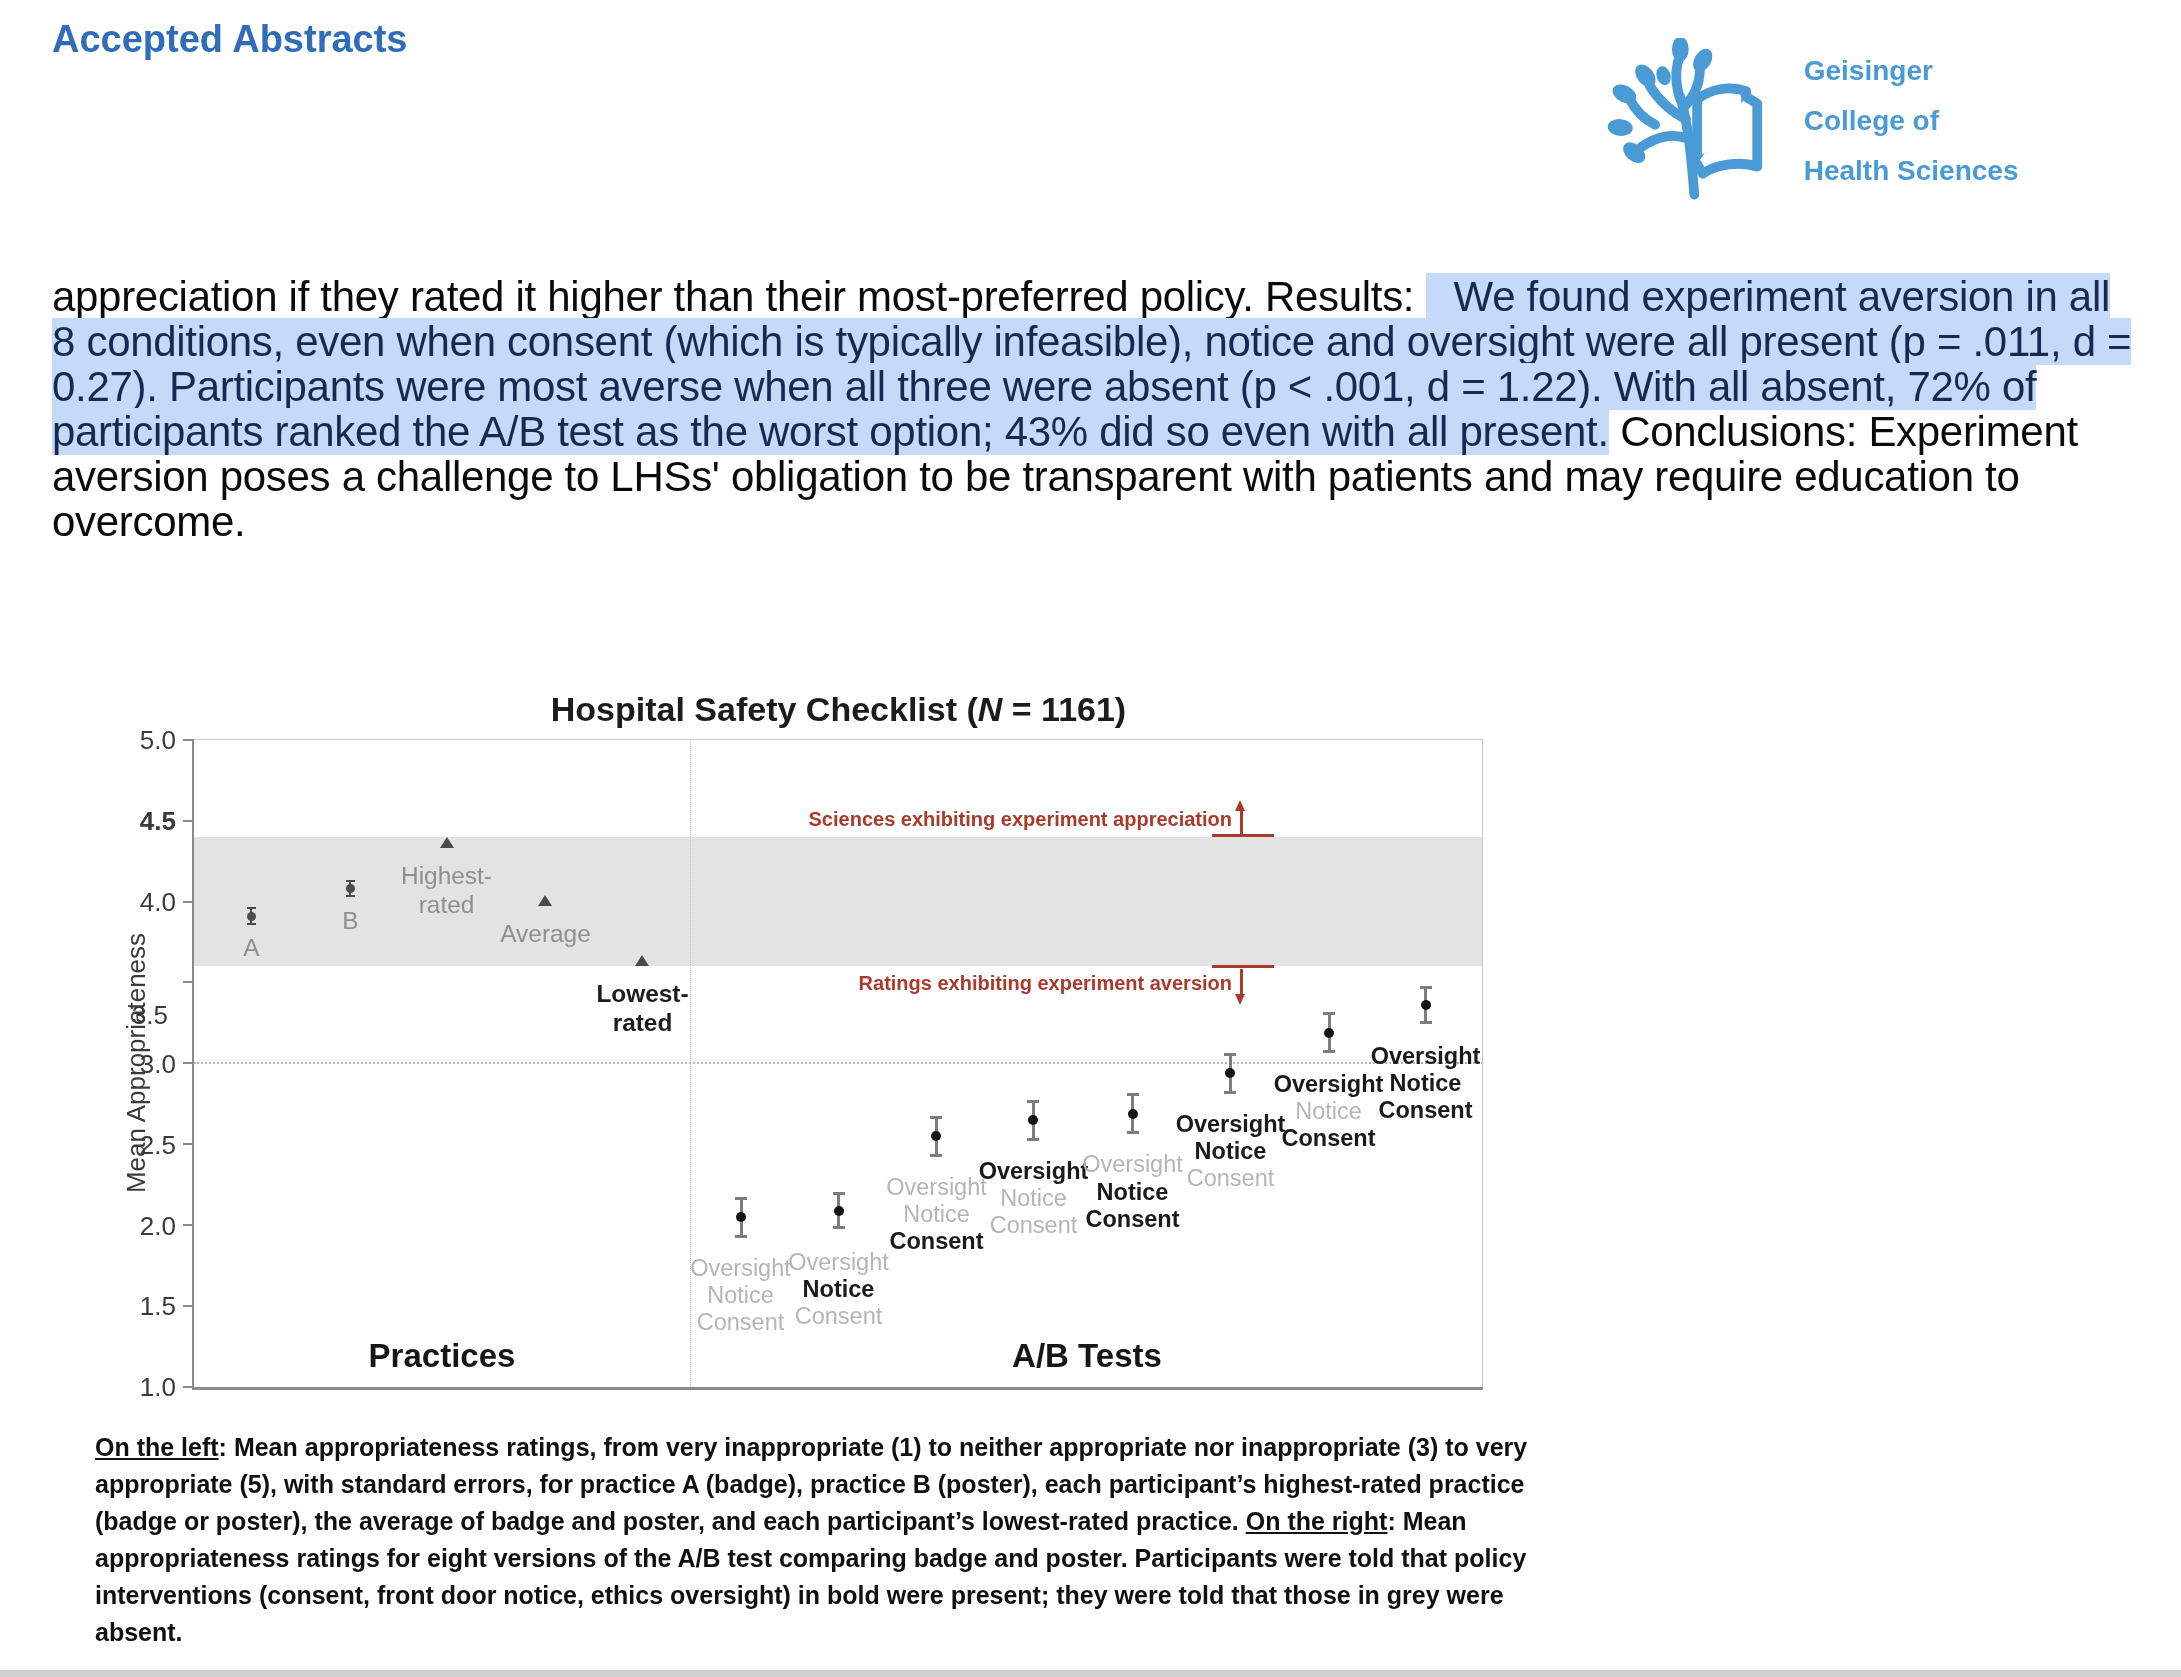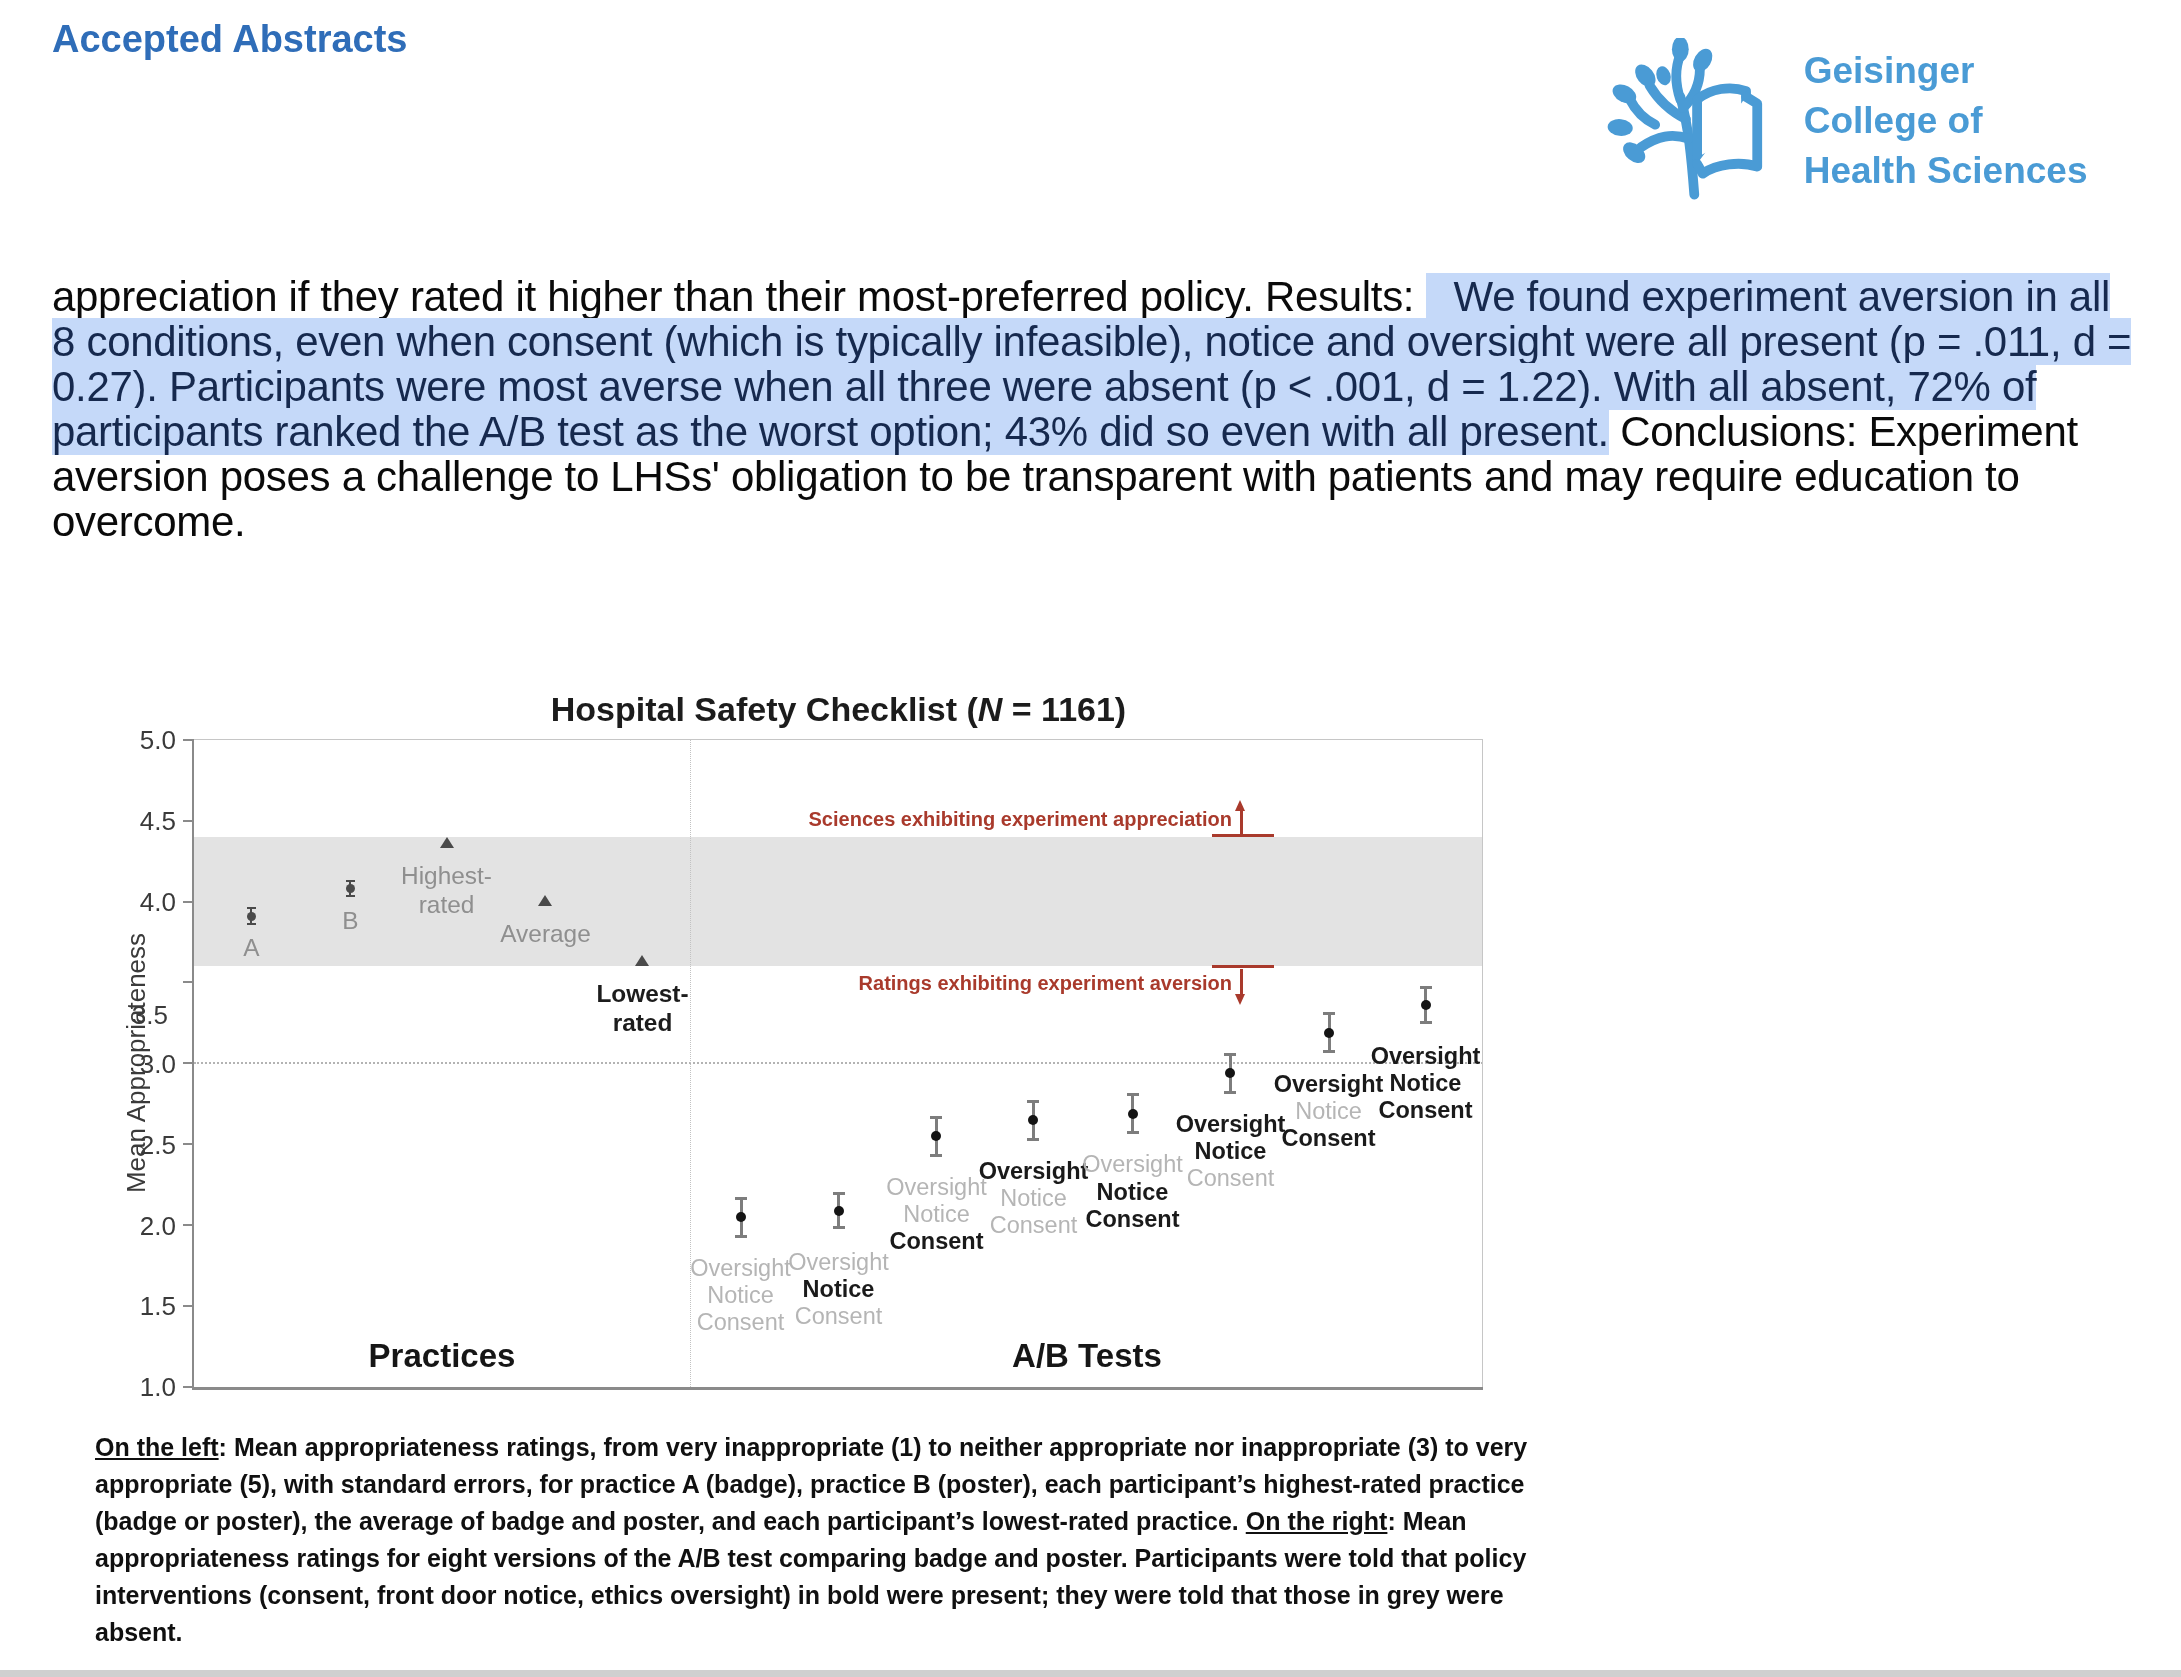--- a/index.html
+++ b/index.html
@@ -5,21 +5,21 @@
   html,body{margin:0;padding:0;}
   body{
     width:2182px;height:1677px;position:relative;overflow:hidden;
     background:#ffffff;color:#000;
     font-family:"Liberation Sans", sans-serif;
   }
   .abs{position:absolute;}
   .doc-title{position:absolute;left:52px;top:18px;font-size:38px;font-weight:700;color:#2f6db8;white-space:nowrap;}
   .logo{position:absolute;left:1606px;top:38px;display:flex;align-items:center;gap:12.7px;}
   .logo svg{width:185px;height:165px;display:block;}
-  .logo-text{font-size:37px;font-weight:600;line-height:50px;color:var(--logo-color,#4a9bd5);white-space:nowrap;}
+  .logo-text{font-size:28px;font-weight:600;line-height:50px;color:var(--logo-color,#4a9bd5);white-space:nowrap;}
   .abstract{position:absolute;left:52px;top:274px;width:2091px;font-size:42px;line-height:45px;color:#0a0a0a;letter-spacing:-0.3px;}
   .abstract .hl{background:var(--hl,#c5d9f9);color:#16294e;padding-left:28px;}
   .caption{position:absolute;left:95px;top:1429px;width:1464px;font-size:25px;line-height:37px;font-weight:600;color:#101010;}
   .caption .ul{text-decoration:underline;}
   .bottom-bar{position:absolute;left:0;top:1670px;width:2182px;height:7.2px;background:#d0d0d0;}
   
   #chart{position:absolute;left:0;top:0;width:2182px;height:1677px;}
   .chart-title{font-size:34px;font-weight:600;color:#1c1c1c;text-align:center;white-space:nowrap;}
   .tick-label{font-size:26px;color:#3a3a3a;text-align:right;white-space:nowrap;}
   .ylabel{font-size:26px;color:#3a3a3a;white-space:nowrap;transform:translate(-50%,-50%) rotate(-90deg);}
@@ -72,21 +72,21 @@
 <div id="chart">
     <div class="abs" style="left: 194px; top: 837px; width: 1289px; height: 129px; background: rgb(227, 227, 227);"></div>
     <div class="abs" style="left: 194px; top: 1062px; width: 1289px; height: 0px; border-top: 2.3px dotted rgb(179, 179, 179);"></div>
     <div class="abs" style="left: 690px; top: 740px; height: 647px; width: 0px; border-left: 1.8px dotted rgb(194, 194, 194);"></div>
     <div class="abs" style="left: 192px; top: 739px; width: 2.3px; height: 650px; background: rgb(138, 138, 138);"></div>
     <div class="abs" style="left: 192px; top: 1387px; width: 1291px; height: 2.7px; background: rgb(138, 138, 138);"></div>
     <div class="abs" style="left: 194px; top: 739px; width: 1289px; height: 1.4px; background: rgb(198, 198, 198);"></div>
     <div class="abs" style="left: 1482px; top: 740px; width: 1.4px; height: 647px; background: rgb(198, 198, 198);"></div>
     <div class="abs tick-label" style="left: 111px; top: 725px; width: 65px;">5.0</div>
     <div class="abs" style="left: 183px; top: 739px; width: 10px; height: 2.3px; background: rgb(138, 138, 138);"></div>
-    <div class="abs tick-label" style="left: 111px; top: 806px; width: 65px;">4.5</div>
+    <div class="abs tick-label" style="left: 111px; top: 806px; width: 65px; font-weight: bold;">4.5</div>
     <div class="abs" style="left: 183px; top: 820px; width: 10px; height: 2.3px; background: rgb(138, 138, 138);"></div>
     <div class="abs tick-label" style="left: 111px; top: 887px; width: 65px;">4.0</div>
     <div class="abs" style="left: 183px; top: 901px; width: 10px; height: 2.3px; background: rgb(138, 138, 138);"></div>
     <div class="abs tick-label" style="left: 103px; top: 968px; width: 65px; margin-top: 32px;">3.5</div>
     <div class="abs" style="left: 183px; top: 981px; width: 10px; height: 2.3px; background: rgb(138, 138, 138);"></div>
     <div class="abs tick-label" style="left: 111px; top: 1049px; width: 65px;">3.0</div>
     <div class="abs" style="left: 183px; top: 1062px; width: 10px; height: 2.3px; background: rgb(138, 138, 138);"></div>
     <div class="abs tick-label" style="left: 111px; top: 1130px; width: 65px;">2.5</div>
     <div class="abs" style="left: 183px; top: 1143px; width: 10px; height: 2.3px; background: rgb(138, 138, 138);"></div>
     <div class="abs tick-label" style="left: 111px; top: 1211px; width: 65px;">2.0</div>

